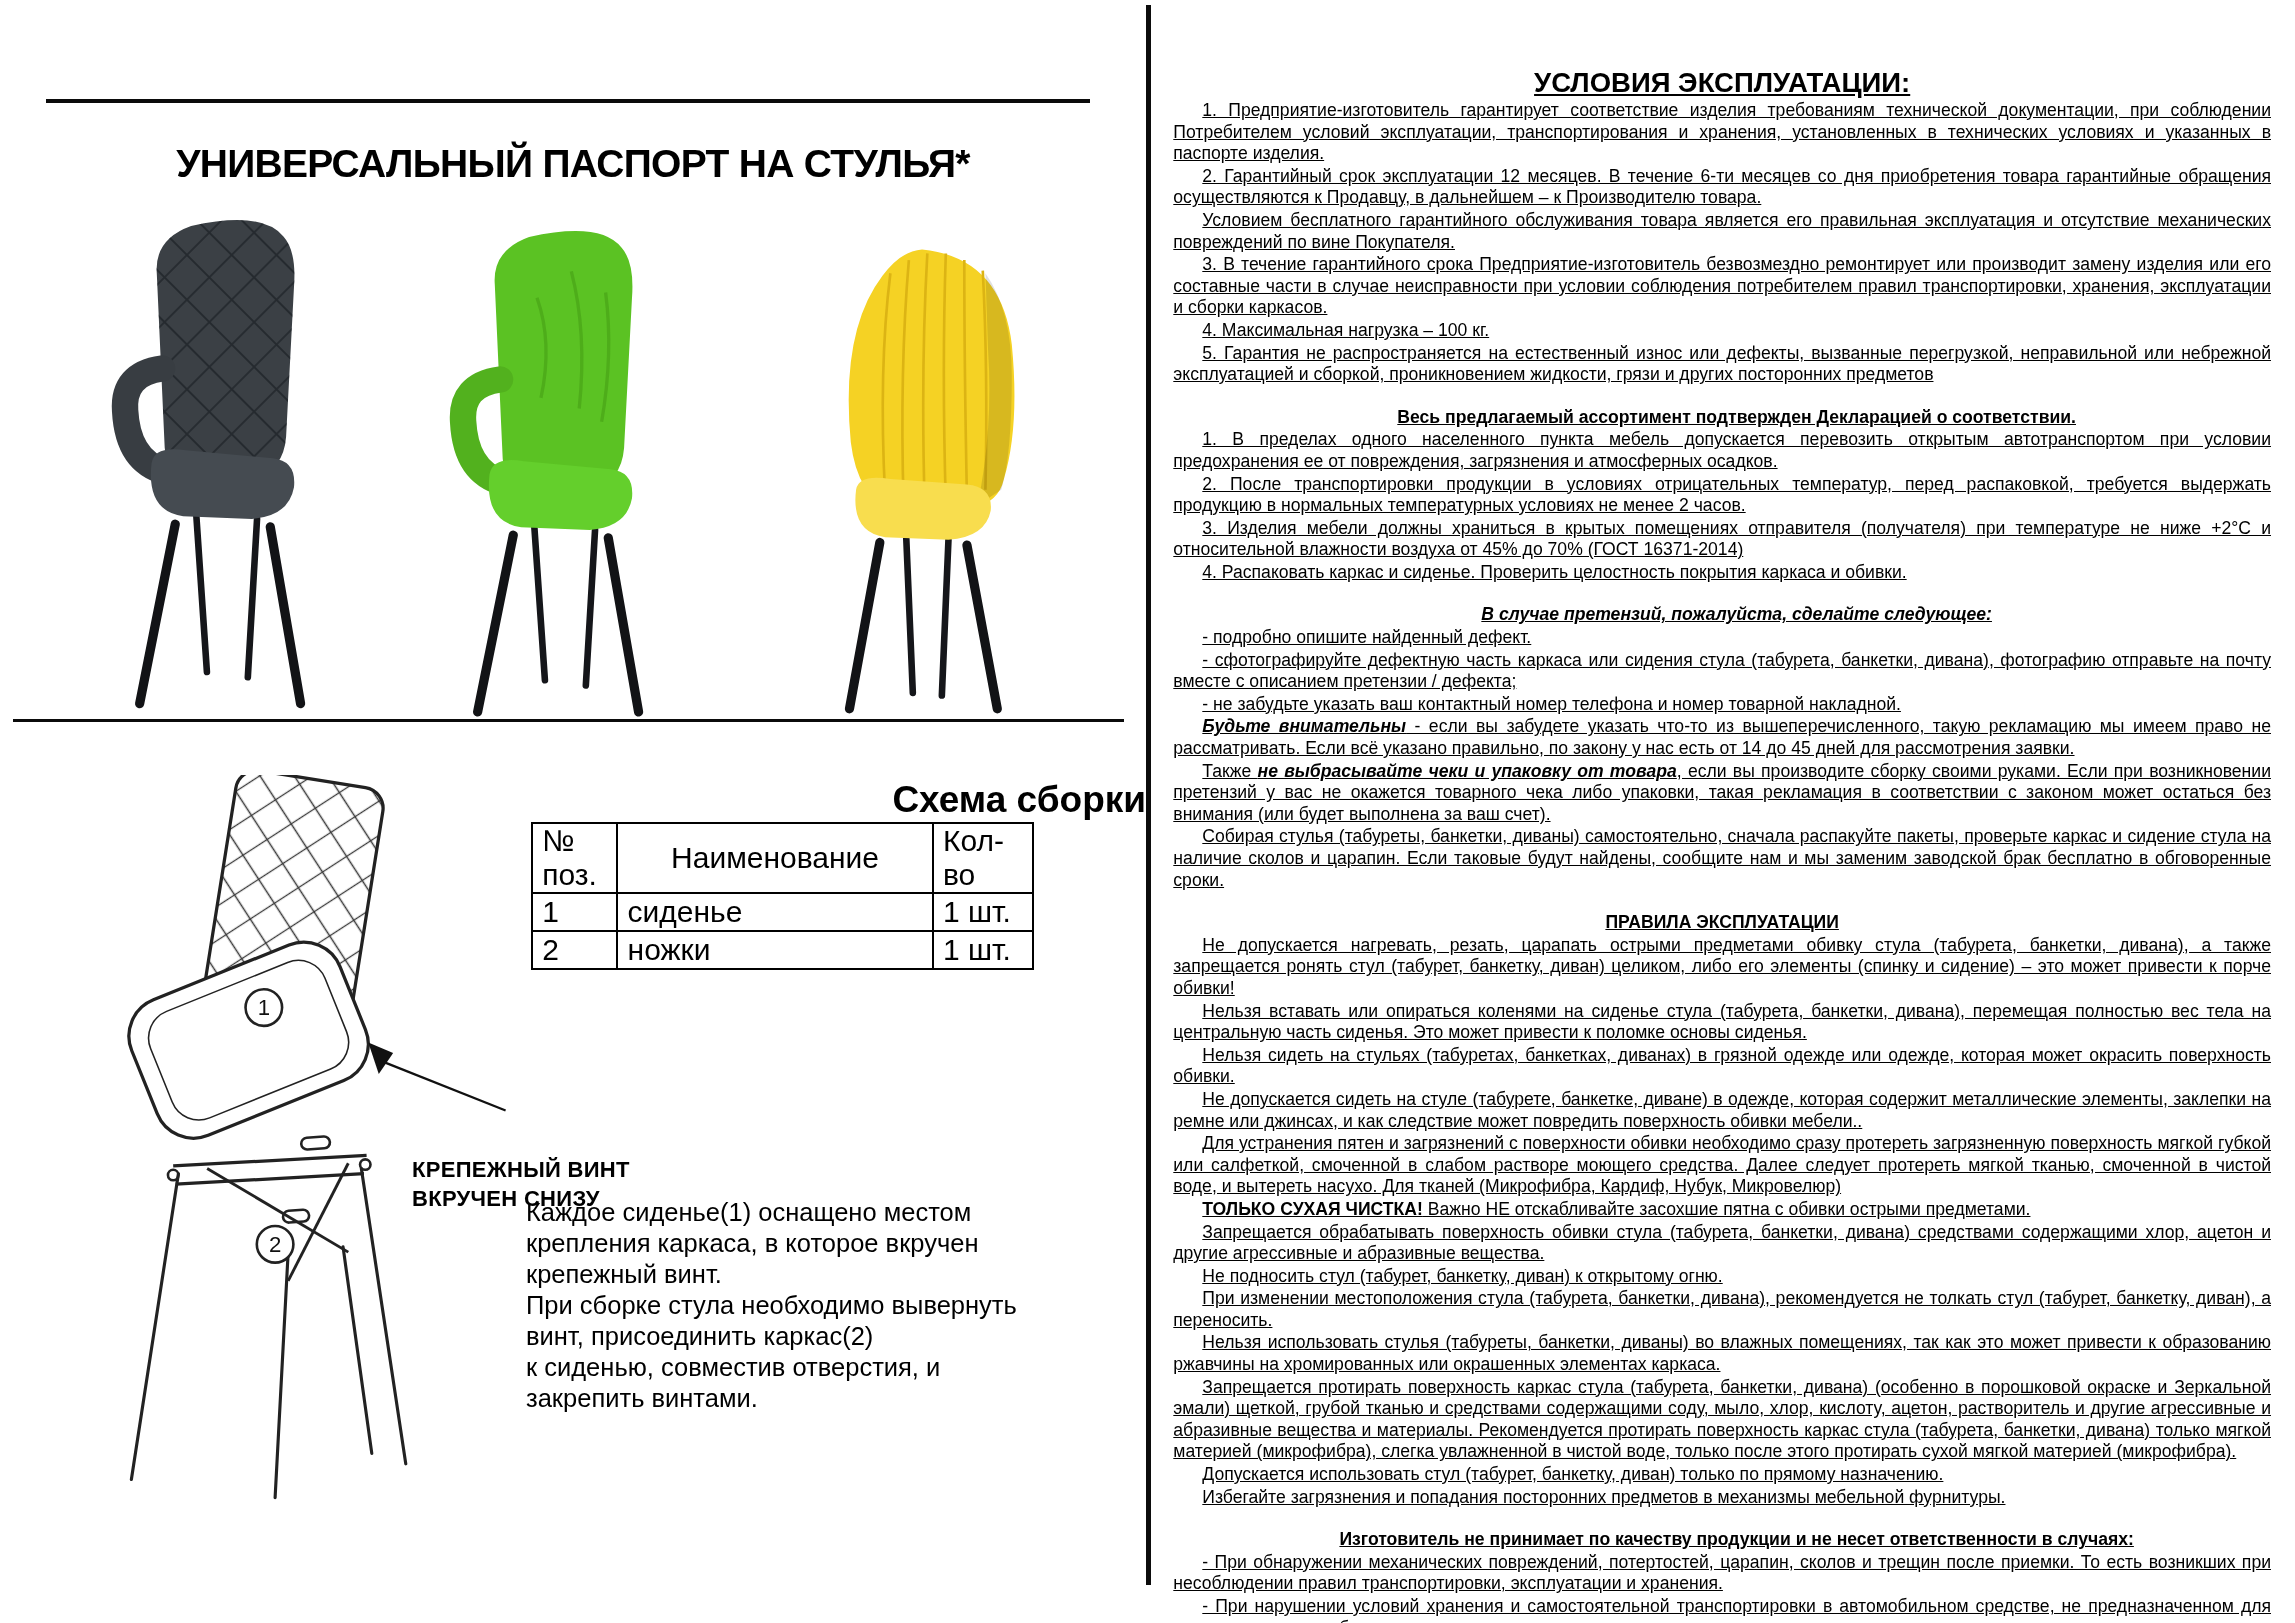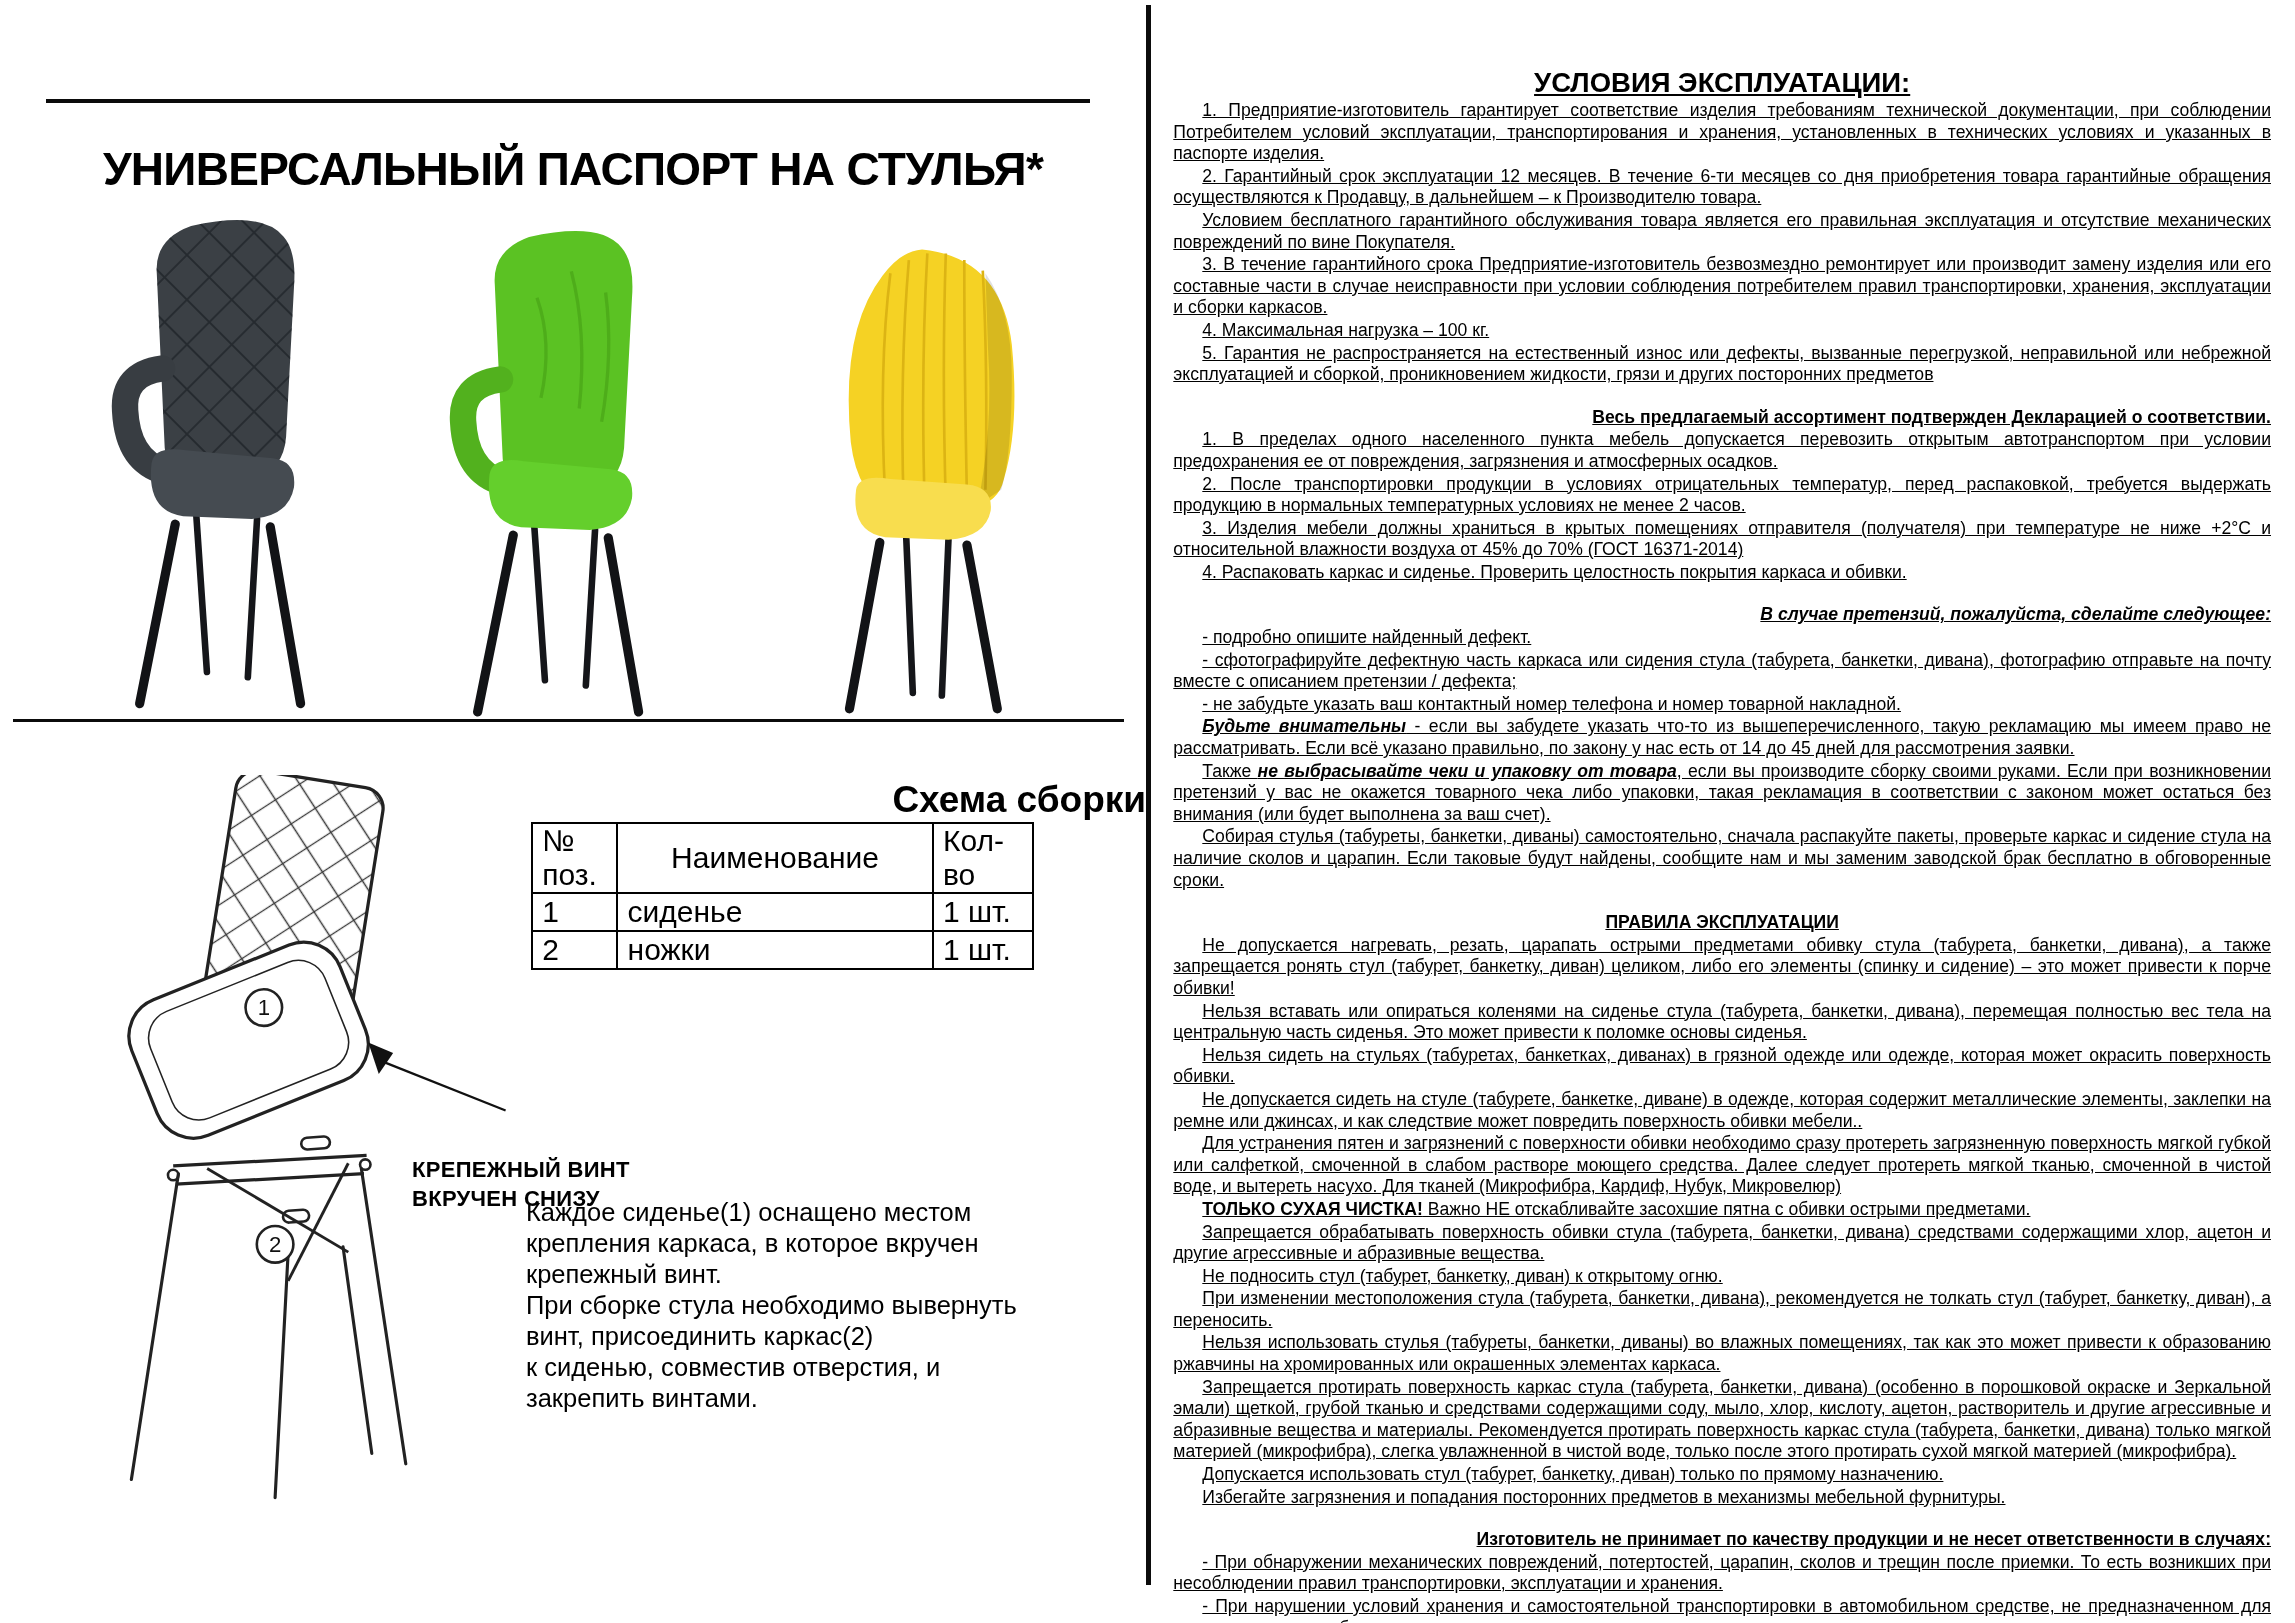--- a/index.html
+++ b/index.html
@@ -6,21 +6,21 @@
   .sheet{
     position:relative;width:2295px;height:1624px;background:#ffffff;
     font-family:"Liberation Sans", sans-serif;color:#000;overflow:hidden;
   }
   
   .left-page{position:absolute;left:0;top:0;width:1146px;height:1624px;}
   .top-rule{position:absolute;left:46px;top:99px;width:1044px;height:3.9px;background:#0b0b0b;}
   .mid-rule{position:absolute;left:13px;top:719px;width:1111px;height:3.3px;background:#0b0b0b;}
   .page-title{
     position:absolute;left:0;top:142px;width:1146px;text-align:center;
-    font-size:46px;font-weight:bold;letter-spacing:-0.7px;white-space:nowrap;
+    font-size:39px;font-weight:bold;letter-spacing:-0.7px;white-space:nowrap;
   }
   .chair{position:absolute;}
   .assembly-title{
     position:absolute;left:0;top:779px;width:1146px;text-align:right;
     font-size:37px;font-weight:bold;
   }
   .parts-table{
     position:absolute;left:531px;top:822px;border-collapse:collapse;
     font-size:30px;
   }
@@ -41,21 +41,21 @@
   
   .vertical-divider{position:absolute;left:1146px;top:5.2px;width:4.6px;height:1580px;background:#0c0c0c;}
   
   .right-page{
     position:absolute;left:1154px;top:0;width:1135px;height:1624px;
     padding:65px 17px 0 18.3px;box-sizing:border-box;
     font-size:17.6px;line-height:21.6px;overflow:hidden;
   }
   .right-page p{margin:1px;text-decoration:underline;}
   .jp{text-align:justify;text-indent:29px;}
-  .nj{text-align:right;text-indent:29px;}
+  .nj{text-align:center;text-indent:29px;}
   .center{text-align:center;}
   .bold{font-weight:bold;}
   .bi{font-weight:bold;font-style:italic;}
   .big{font-size:27.5px;line-height:33px;margin-bottom:17px;}
   .gap{margin-top:21px !important;}
   svg text{font-family:"Liberation Sans", sans-serif;}
 </style>
 </head>
 <body>
 

